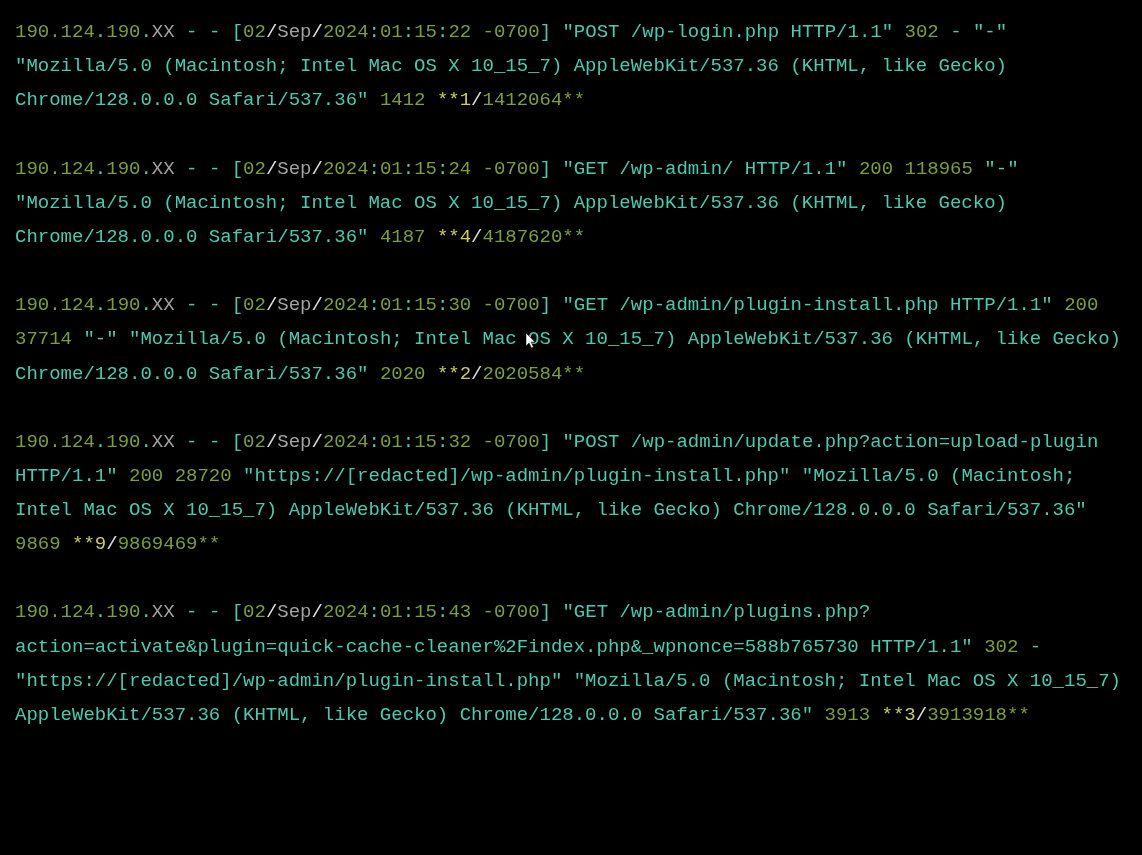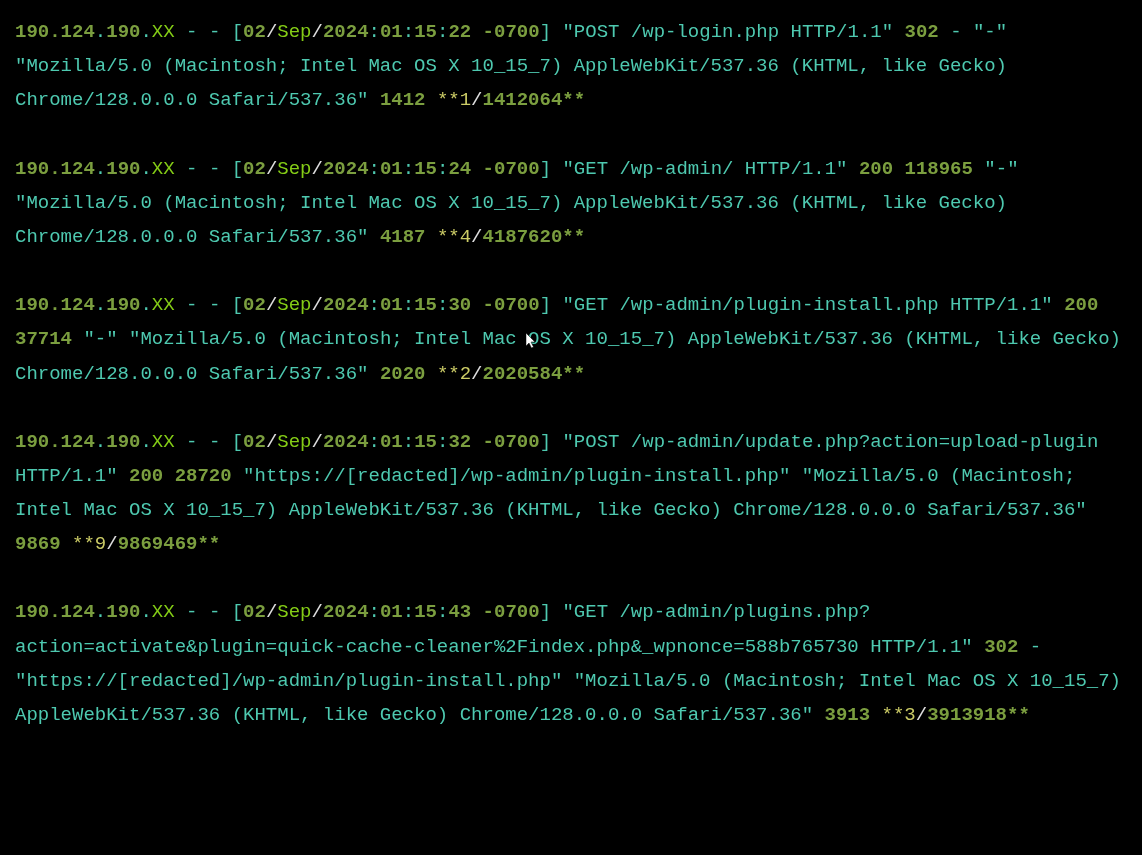--- a/index.html
+++ b/index.html
@@ -16,22 +16,22 @@
       padding: 15px;
       width: 1142px;
       height: 855px;
       overflow: hidden;
     }
     .log-entry {
       margin-bottom: 34px;
       word-wrap: break-word;
       white-space: pre-wrap;
     }
-    .c-number { color: #7b9e3f; font-weight: bold; }
-    .c-xx { color: #84cc16; }
+    .c-number { color: #7b9e3f; }
+    .c-xx { color: #a3a3a3; }
     .c-slash { color: #e0e0e0; }
     .c-teal { color: #4EC9B0; }
     .c-bold { color: #cccc66; }
     .cursor {
       position: absolute;
       left: 526px;
       top: 333px;
       width: 12px;
       height: 18px;
       pointer-events: none;

